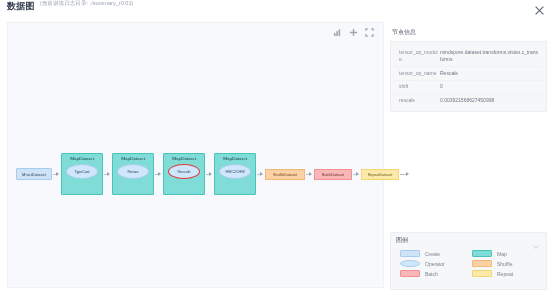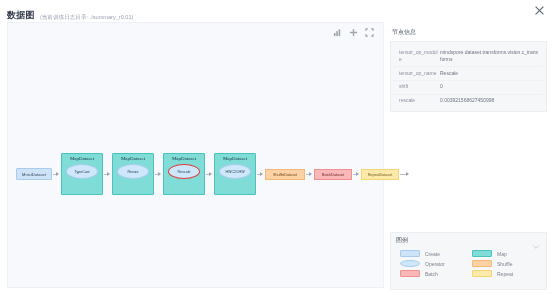--- a/index.html
+++ b/index.html
@@ -9,21 +9,21 @@
     font-family:"Liberation Sans", sans-serif;
     background:#ffffff;
     overflow:hidden;
     position:relative;
   }
 
   
   #titlebar {
     position:absolute; left:0; top:0; width:554px; height:22px;
     background:#ffffff;
-    display:flex; align-items:flex-end;
+    display:flex; align-items:flex-start;
   }
   #page-title {
     font-size:9px; font-weight:bold; color:#333c4d;
     margin-left:7px; letter-spacing:.3px;
   }
   #title-sub {
     font-size:5.6px; color:#9aa3b0; margin-left:5px;
     white-space:nowrap;
   }
   #close-icon {

